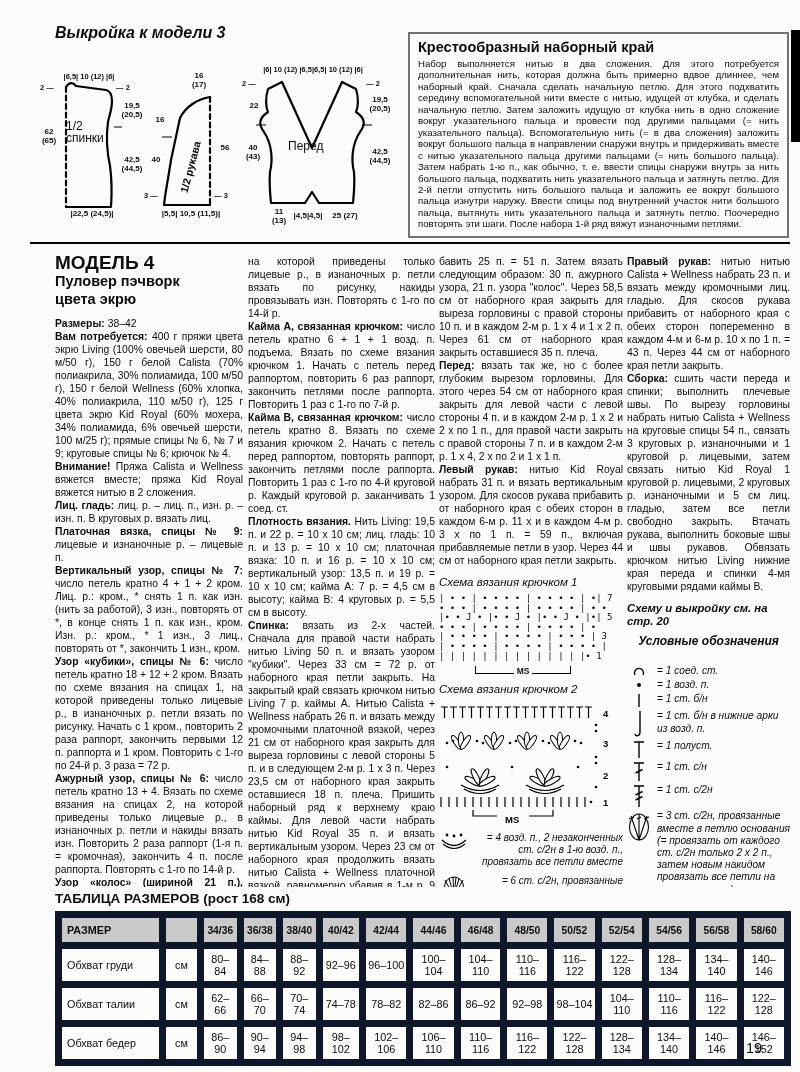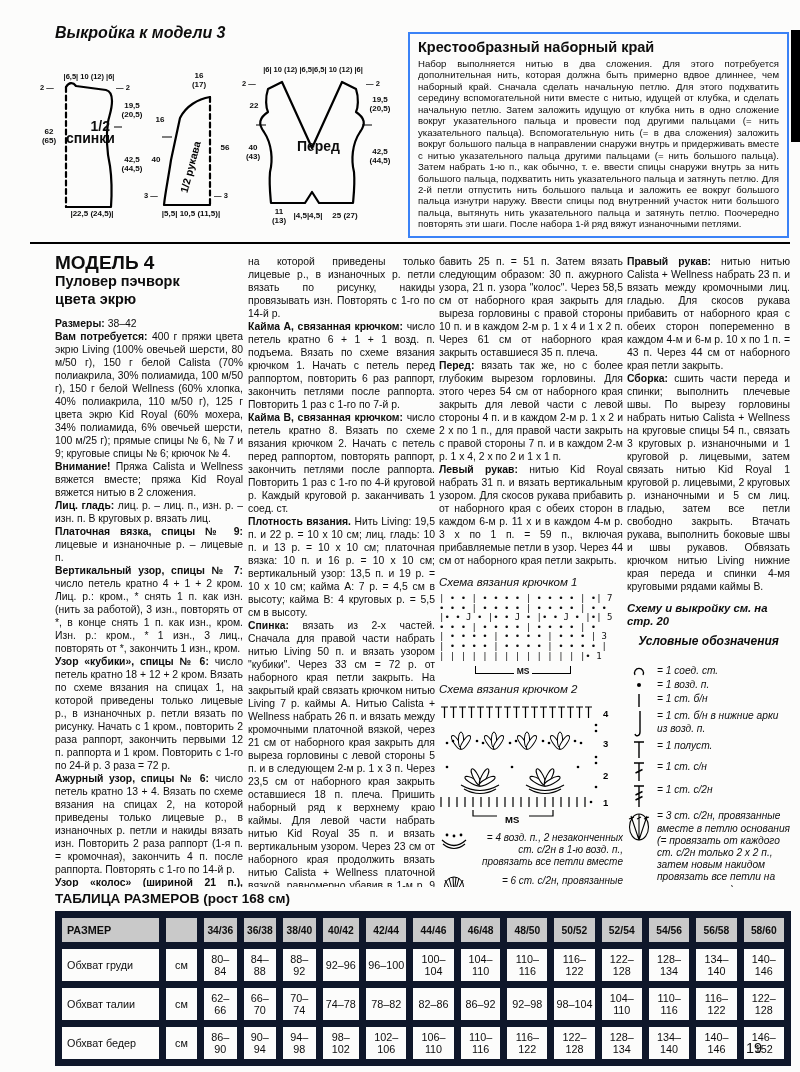--- a/index.html
+++ b/index.html
@@ -2,25 +2,25 @@
 <html><head>
 <meta charset="utf-8">
 <style>
   html,body{margin:0;padding:0}
   body{width:800px;height:1072px;position:relative;background:#fcfcfb;color:#0d0d0d;
        font-family:"Liberation Sans",sans-serif;overflow:hidden}
   
   .diag-heading{position:absolute;left:55px;top:24px;font-size:16px;font-weight:bold;font-style:italic}
   .dim{position:absolute;font-size:7.5px;line-height:8.6px;font-weight:bold;text-align:center;white-space:pre-line}
   .dim.big{font-size:8px}
-  .piece-label{position:absolute;font-size:14px;line-height:12px;font-weight:bold;text-align:right;white-space:pre-line}
+  .piece-label{position:absolute;font-size:12px;line-height:12px;font-weight:normal;text-align:left;white-space:pre-line}
   .hrule{position:absolute;left:30px;top:242px;width:760px;height:2px;background:#000}
   .edge-bar{position:absolute;left:791px;top:30px;width:9px;height:112px;background:#000}
   
-  .info-box{position:absolute;left:408px;top:32px;width:381px;height:206px;border:2px solid #3b82f6;
+  .info-box{position:absolute;left:408px;top:32px;width:381px;height:206px;border:2px solid #737373;
             padding:5px 8px 4px 8px;box-sizing:border-box;background:#fcfcfb}
   .info-box h3{margin:0 0 3px 0;font-size:14.5px}
   .info-box p{margin:0;font-size:9.6px;line-height:11.45px;text-align:justify}
   
   .col{position:absolute;top:255px;height:632px;overflow:hidden;text-align:justify;
        font-size:10.4px;line-height:13px}
   .col1{left:55px;width:188px}
   .col2{left:248px;width:187px}
   .col3{left:439px;width:184px}
   .col4{left:627px;width:163px}

